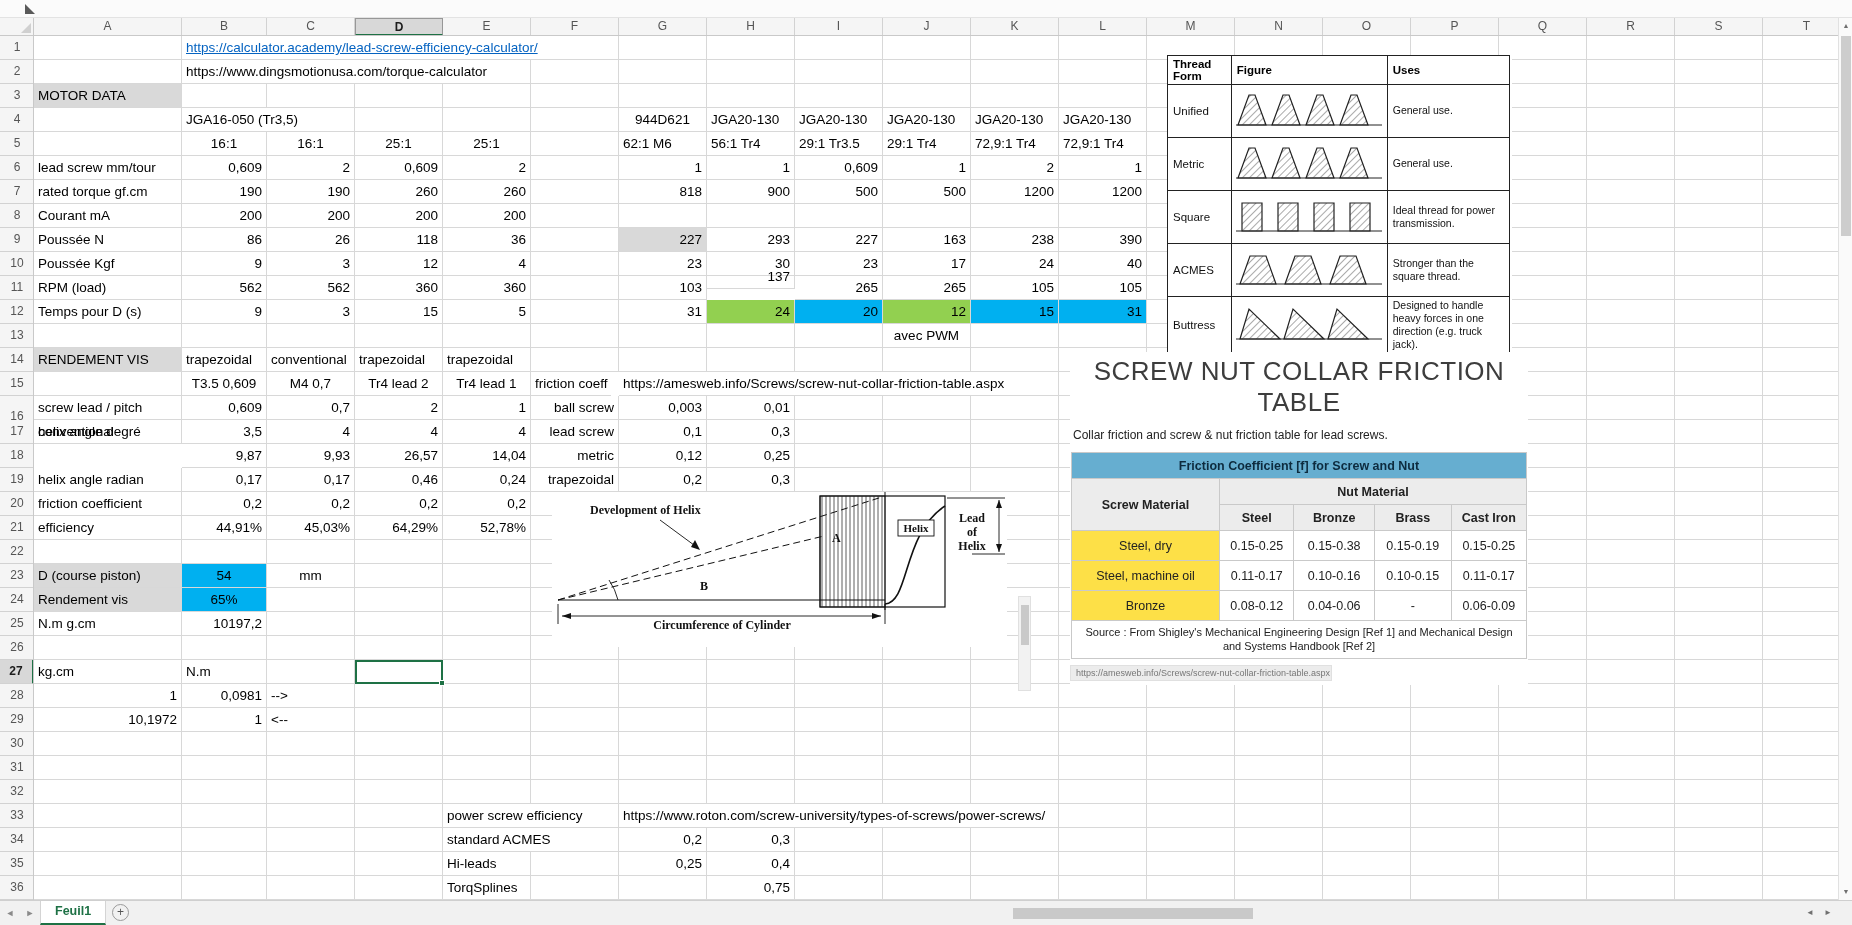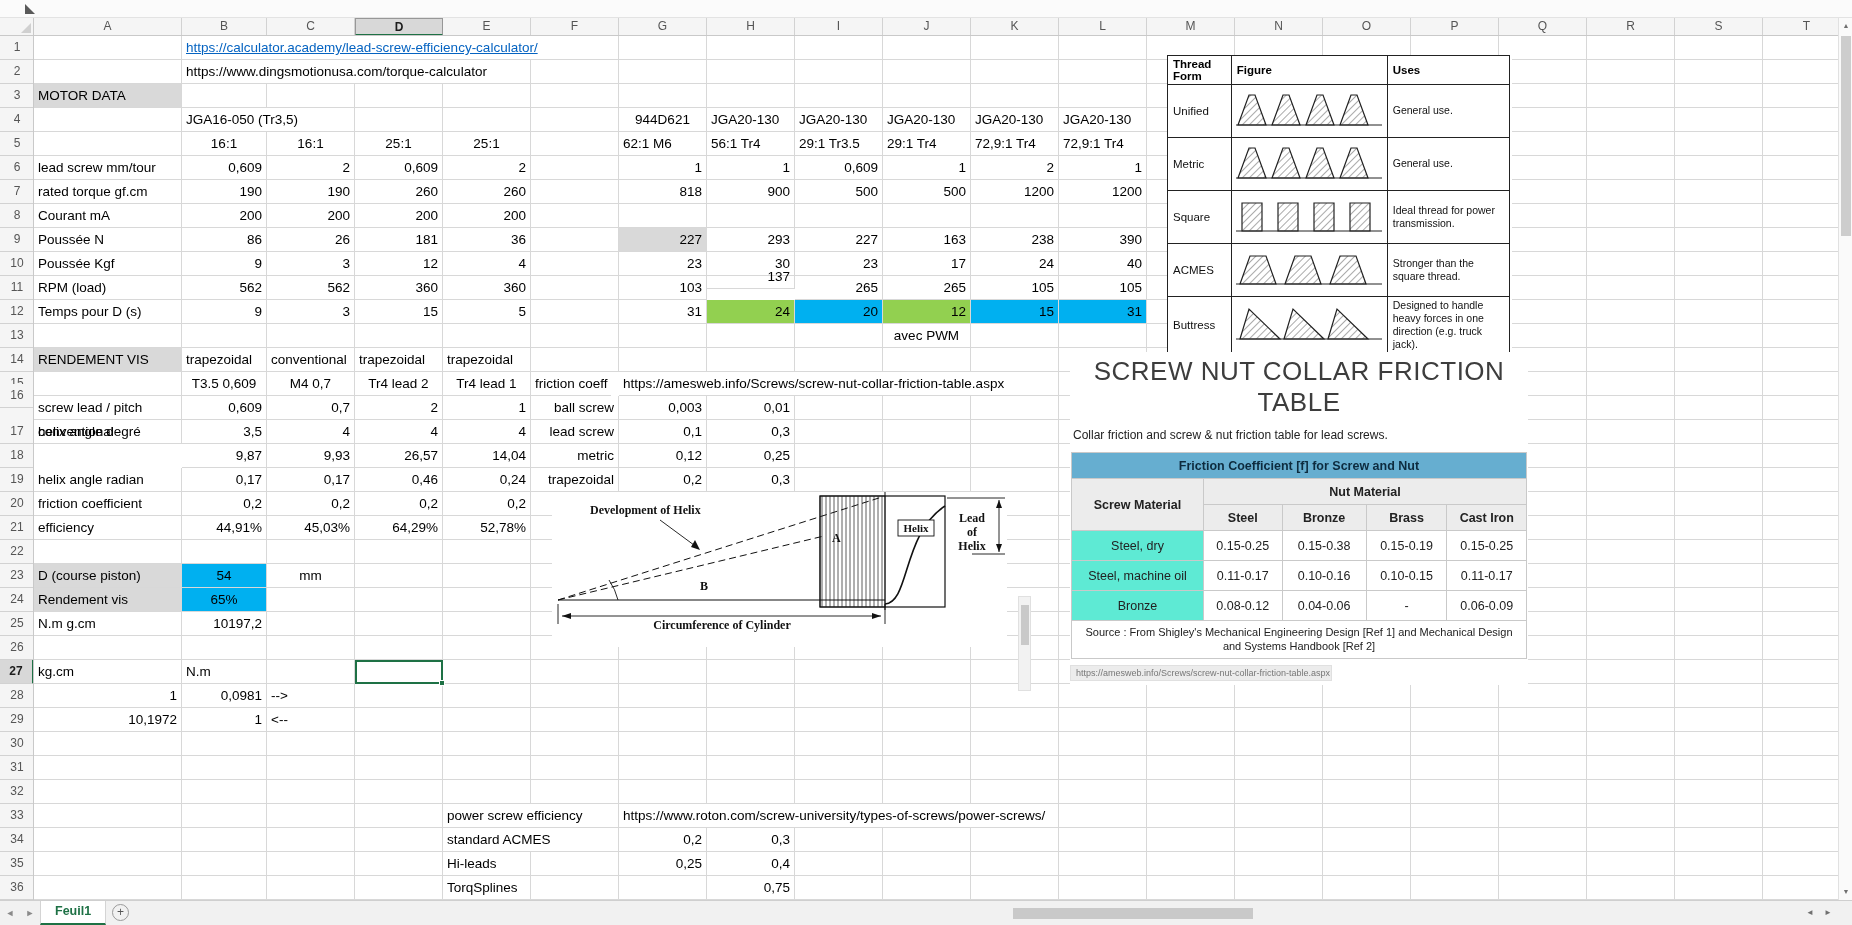--- a/index.html
+++ b/index.html
@@ -47,22 +47,22 @@
   #thread-table .fig-cell{width:156px;text-align:center;padding:3px 2px}
   #thread-table .uses-cell{font-size:10.5px;width:123px;color:#111;white-space:normal;line-height:1.25}
 
   #friction-block{left:1036px;top:316px;width:458px;padding-bottom:4px}
   .ft-title{font-size:26px;color:#3d3d3d;text-align:center;font-weight:400;letter-spacing:.5px;margin:4px 0 10px}
   .ft-sub{font-size:12px;color:#222;margin:0 0 10px 3px}
   table.ft{border-collapse:collapse;width:456px;margin-left:1px}
   table.ft td{border:1px solid #c9c9c9;font-size:12.5px;color:#222;text-align:center;height:30px}
   table.ft td.band{font-weight:700;height:26px;color:#0d2b3e}
   table.ft td.hd{background:#ececec;font-weight:700;height:26px}
-  table.ft td.rowgroup{width:132px}
-  table.ft td.lbl{background:#5eead4}
+  table.ft td.rowgroup{width:148px}
+  table.ft td.lbl{background:#fde047}
   table.ft td.src{font-size:11px;height:auto;padding:4px 12px;line-height:1.3}
   .ft-url{margin-top:6px;width:262px;background:#ececec;border:1px solid #e0e0e0;font-size:9px;color:#777;
     padding:2px 5px;white-space:nowrap;overflow:hidden}
 
   #helix{left:518px;top:456px;width:455px;height:155px}
   .strip-frag{position:absolute;left:984px;top:560px;width:13px;height:95px;background:#f2f2f2;border:1px solid #e0e0e0;z-index:3}
   .strip-thumb{position:absolute;left:2px;top:8px;width:8px;height:40px;background:#c9c9c9}
 
   
   .vscroll{position:absolute;right:0;top:18px;width:14px;height:882px;background:#fafafa;border-left:1px solid #e1e1e1;z-index:6}
@@ -130,21 +130,21 @@
         <div class="rowhdr" style="top: 120px; height: 24px; line-height: 23px;">6</div>
         <div class="rowhdr" style="top: 144px; height: 24px; line-height: 23px;">7</div>
         <div class="rowhdr" style="top: 168px; height: 24px; line-height: 23px;">8</div>
         <div class="rowhdr" style="top: 192px; height: 24px; line-height: 23px;">9</div>
         <div class="rowhdr" style="top: 216px; height: 24px; line-height: 23px;">10</div>
         <div class="rowhdr" style="top: 240px; height: 24px; line-height: 23px;">11</div>
         <div class="rowhdr" style="top: 264px; height: 24px; line-height: 23px;">12</div>
         <div class="rowhdr" style="top: 288px; height: 24px; line-height: 23px;">13</div>
         <div class="rowhdr" style="top: 312px; height: 24px; line-height: 23px;">14</div>
         <div class="rowhdr" style="top: 336px; height: 24px; line-height: 23px;">15</div>
-        <div class="rowhdr" style="top: 348px; height: 24px; line-height: 23px;">16</div>
+        <div class="rowhdr" style="top: 369px; height: 24px; line-height: 23px;">16</div>
         <div class="rowhdr" style="top: 384px; height: 24px; line-height: 23px;">17</div>
         <div class="rowhdr" style="top: 408px; height: 24px; line-height: 23px;">18</div>
         <div class="rowhdr" style="top: 432px; height: 24px; line-height: 23px;">19</div>
         <div class="rowhdr" style="top: 456px; height: 24px; line-height: 23px;">20</div>
         <div class="rowhdr" style="top: 480px; height: 24px; line-height: 23px;">21</div>
         <div class="rowhdr" style="top: 504px; height: 24px; line-height: 23px;">22</div>
         <div class="rowhdr" style="top: 528px; height: 24px; line-height: 23px;">23</div>
         <div class="rowhdr" style="top: 552px; height: 24px; line-height: 23px;">24</div>
         <div class="rowhdr" style="top: 576px; height: 24px; line-height: 23px;">25</div>
         <div class="rowhdr" style="top: 600px; height: 24px; line-height: 23px;">26</div>
@@ -482,21 +482,21 @@
         <div class="cell" style="left: 1201px; top: 168px; width: 88px;"></div>
         <div class="cell" style="left: 1289px; top: 168px; width: 88px;"></div>
         <div class="cell" style="left: 1377px; top: 168px; width: 88px;"></div>
         <div class="cell" style="left: 1465px; top: 168px; width: 88px;"></div>
         <div class="cell" style="left: 1553px; top: 168px; width: 88px;"></div>
         <div class="cell" style="left: 1641px; top: 168px; width: 88px;"></div>
         <div class="cell" style="left: 1729px; top: 168px; width: 88px;"></div>
         <div class="cell" style="left: 0px; top: 192px; width: 148px;">Poussée N</div>
         <div class="cell al-r" style="left: 148px; top: 192px; width: 85px;">86</div>
         <div class="cell al-r" style="left: 233px; top: 192px; width: 88px;">26</div>
-        <div class="cell al-r" style="left: 321px; top: 192px; width: 88px;">181</div>
+        <div class="cell al-r" style="left: 321px; top: 192px; width: 88px;">118</div>
         <div class="cell al-r" style="left: 409px; top: 192px; width: 88px;">36</div>
         <div class="cell" style="left: 497px; top: 192px; width: 88px;"></div>
         <div class="cell al-r" style="left: 585px; top: 192px; width: 88px; background: rgb(217, 217, 217);">227</div>
         <div class="cell al-r" style="left: 673px; top: 192px; width: 88px;">293</div>
         <div class="cell al-r" style="left: 761px; top: 192px; width: 88px;">227</div>
         <div class="cell al-r" style="left: 849px; top: 192px; width: 88px;">163</div>
         <div class="cell al-r" style="left: 937px; top: 192px; width: 88px;">238</div>
         <div class="cell al-r" style="left: 1025px; top: 192px; width: 88px;">390</div>
         <div class="cell" style="left: 1113px; top: 192px; width: 88px;"></div>
         <div class="cell" style="left: 1201px; top: 192px; width: 88px;"></div>

